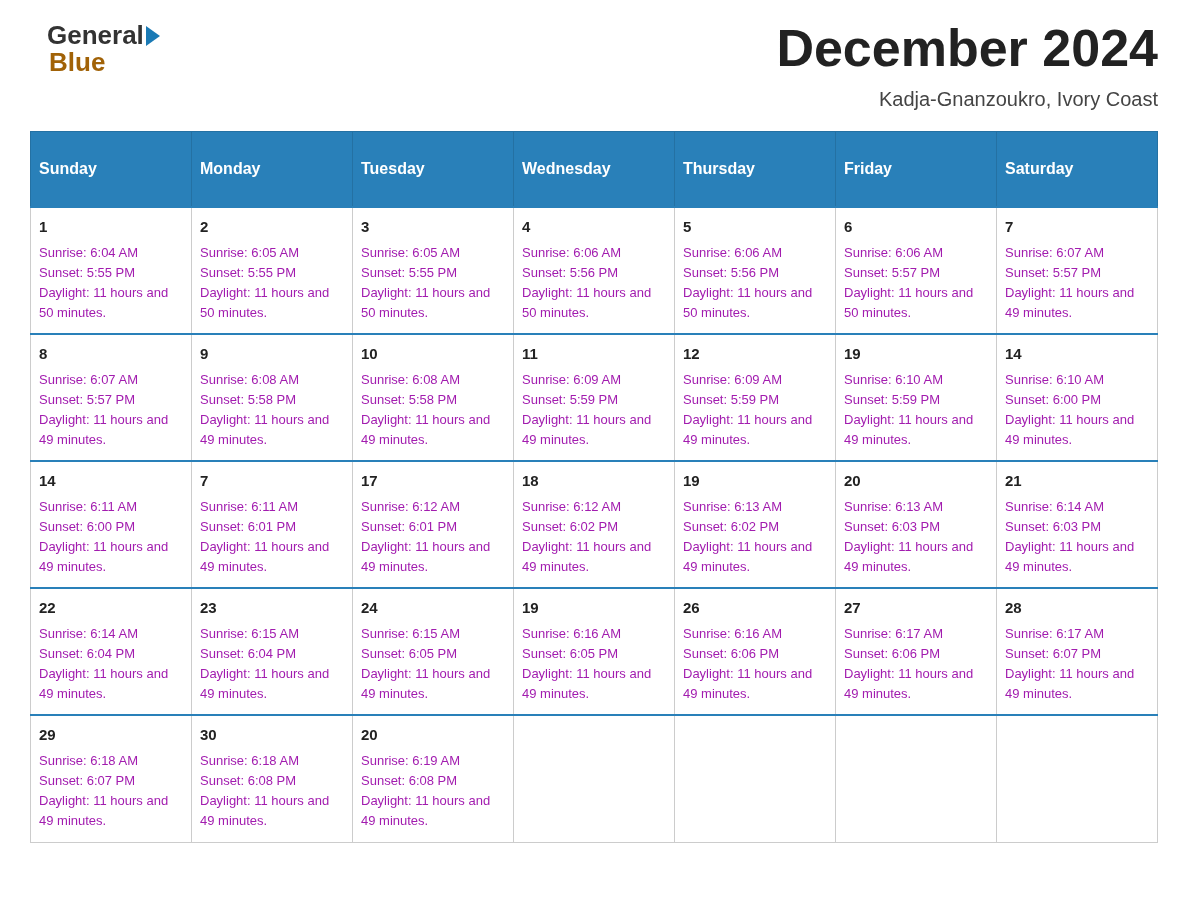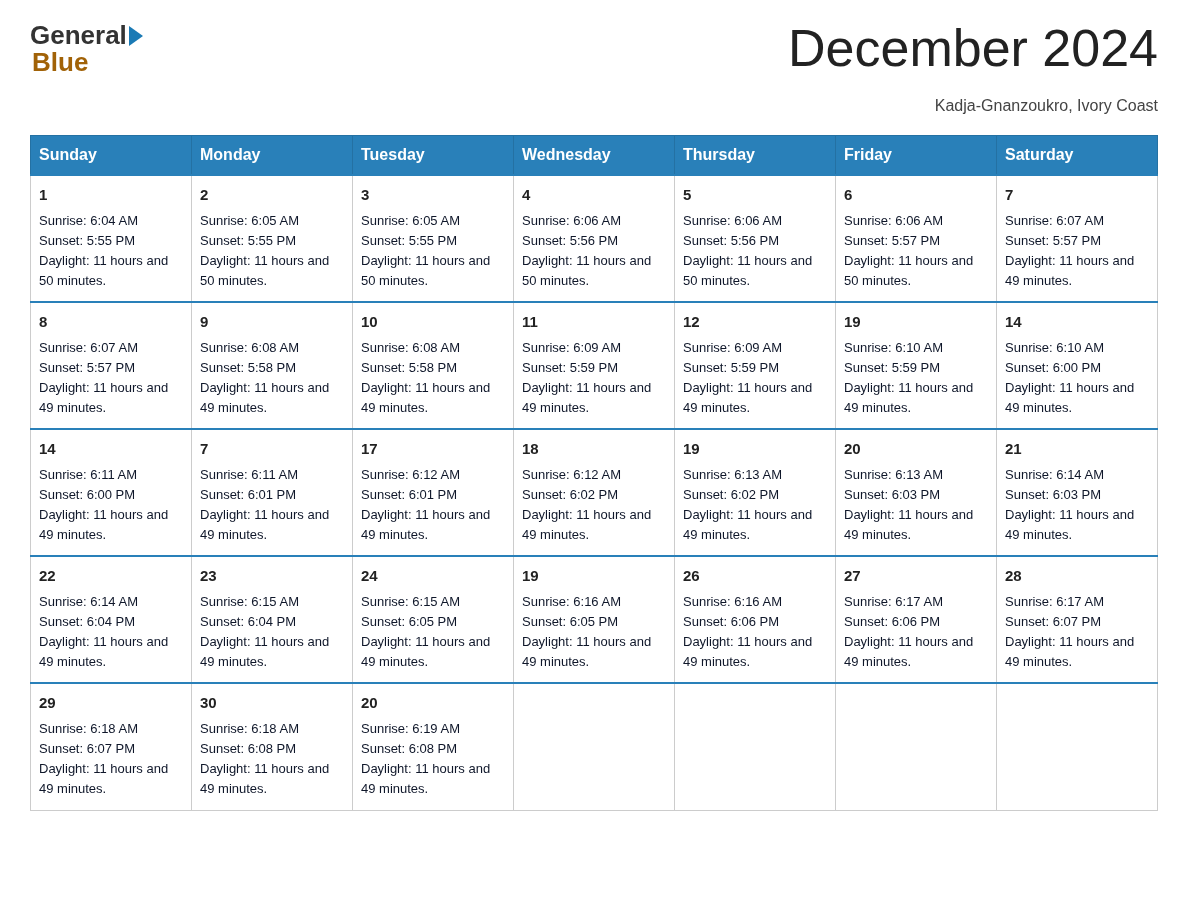--- a/index.html
+++ b/index.html
@@ -13,20 +13,21 @@
     .header {
       display: flex;
       justify-content: space-between;
       align-items: flex-start;
       margin-bottom: 20px;
     }
     .logo {
       display: flex;
       flex-direction: column;
       align-items: flex-start;
+      margin-left: 17px;
     }
     .logo-text {
       display: flex;
       align-items: center;
       font-size: 26px;
       font-weight: bold;
       color: #333;
     }
     .logo-general {
       color: #333;
@@ -41,40 +42,40 @@
       display: inline-block;
     }
     .logo-blue {
       color: #a16207;
     }
     .title-section {
       text-align: right;
     }
     .month-title {
       font-size: 52px;
-      font-weight: normal;
+      font-weight: bold;
       color: #222;
       line-height: 1.1;
     }
     .location {
-      font-size: 16px;
+      font-size: 20px;
       color: #444;
-      margin-top: 20px;
+      margin-top: 11px;
     }
     table {
       width: 100%;
       border-collapse: collapse;
       table-layout: fixed;
     }
     thead th {
       background-color: #2980b9;
       color: #fff;
       font-size: 16px;
       font-weight: bold;
-      padding: 10px 8px;
+      padding: 28px 8px;
       text-align: left;
       border: 1px solid #2471a3;
     }
     tbody td {
       vertical-align: top;
       padding: 8px 8px 10px 8px;
       border: 1px solid #ccc;
       font-size: 13px;
       color: #333;
       line-height: 1.5;
@@ -85,21 +86,21 @@
     }
     .day-num {
       font-size: 15px;
       font-weight: bold;
       color: #222;
       display: block;
       margin-bottom: 4px;
     }
     .day-info {
       font-size: 13px;
-      color: #0f172a;
+      color: #a21caf;
       line-height: 1.55;
     }
     td.empty {
       background: #fff;
     }
   </style>
 </head>
 <body>
 
 <div class="header">

